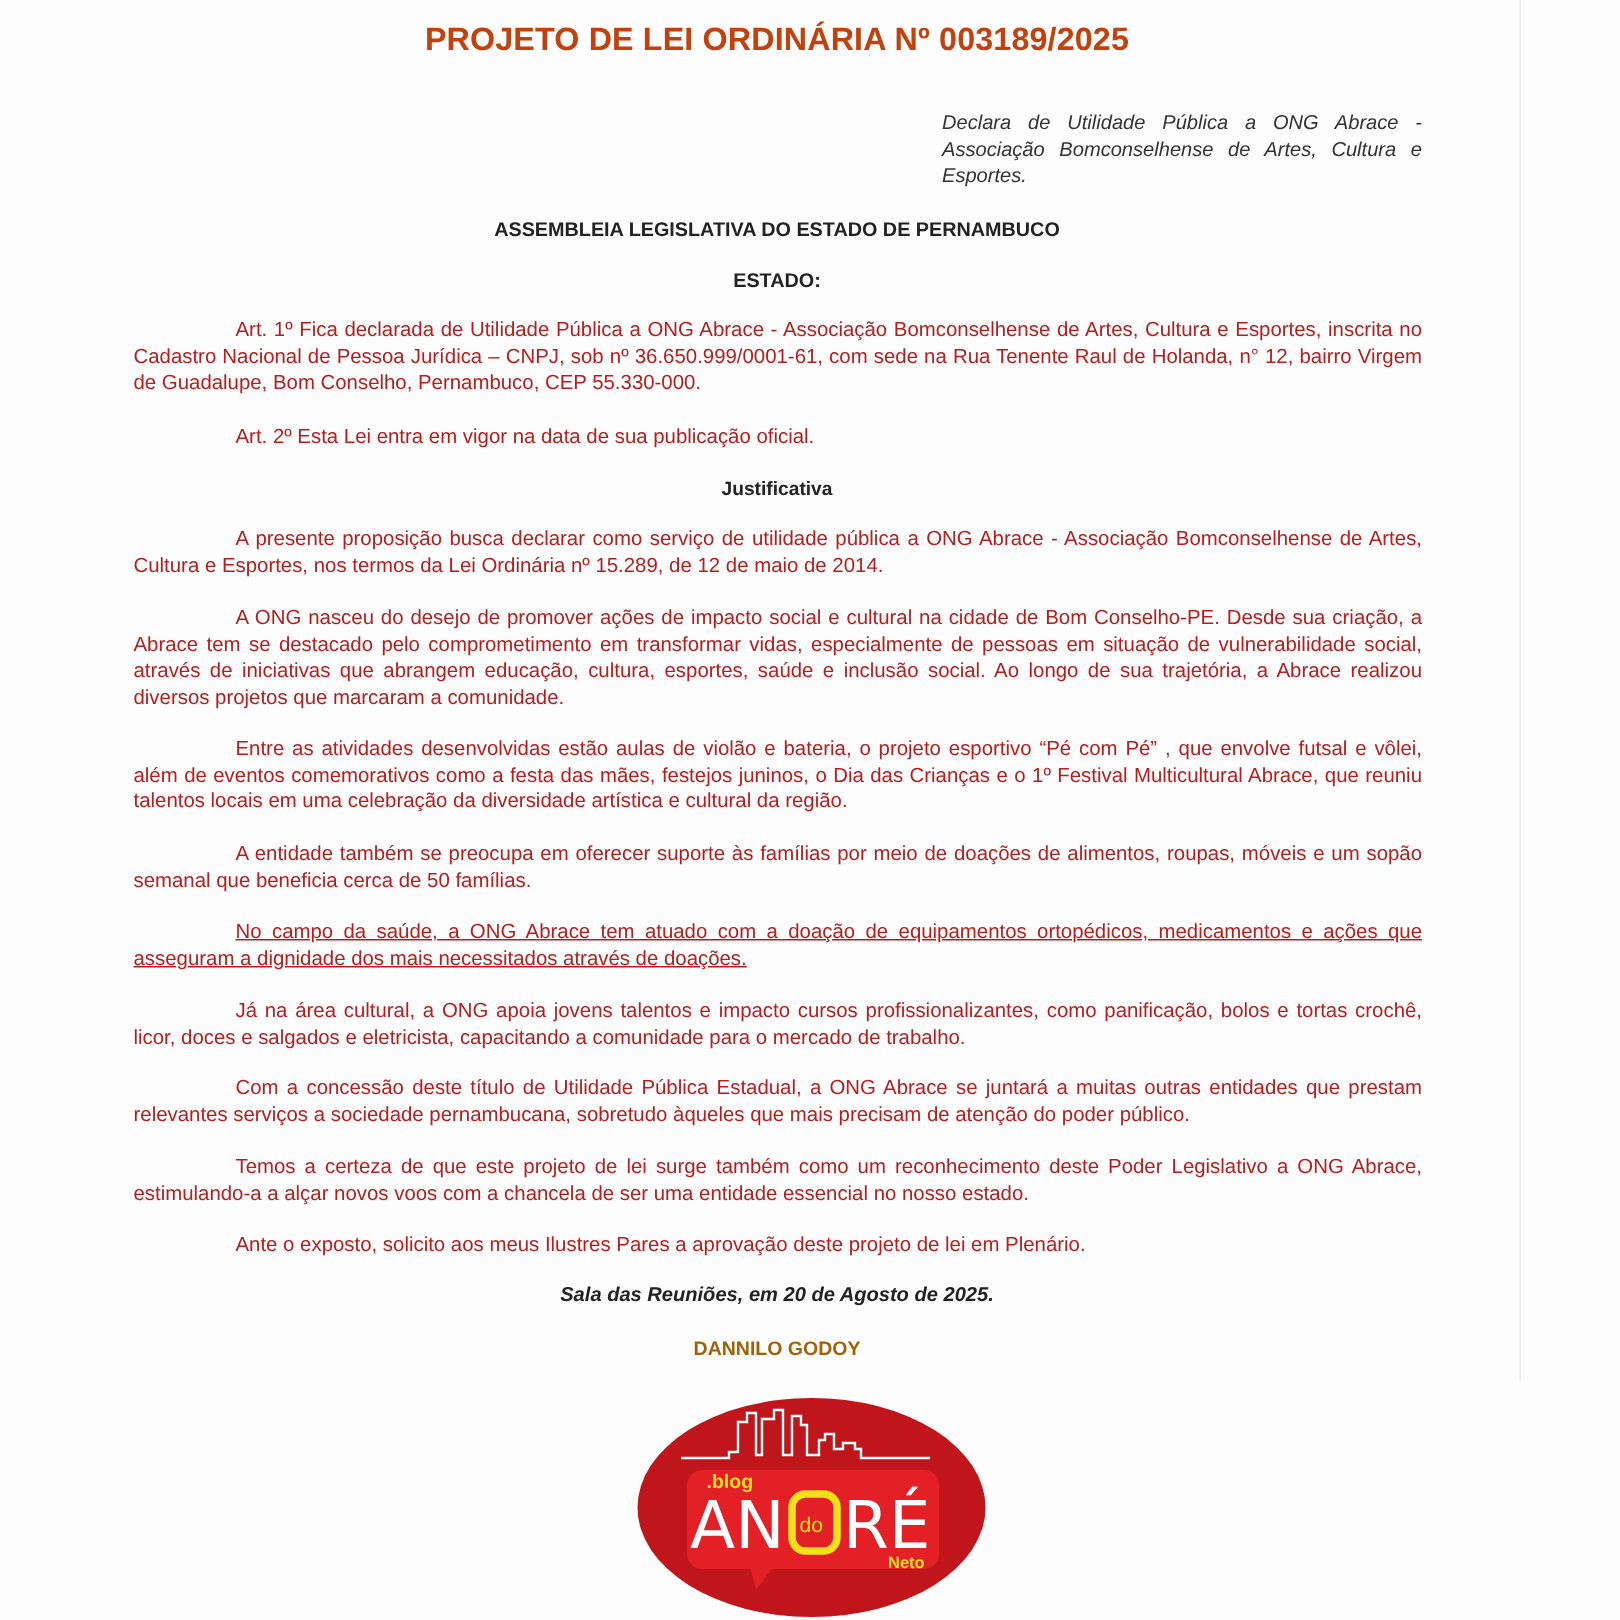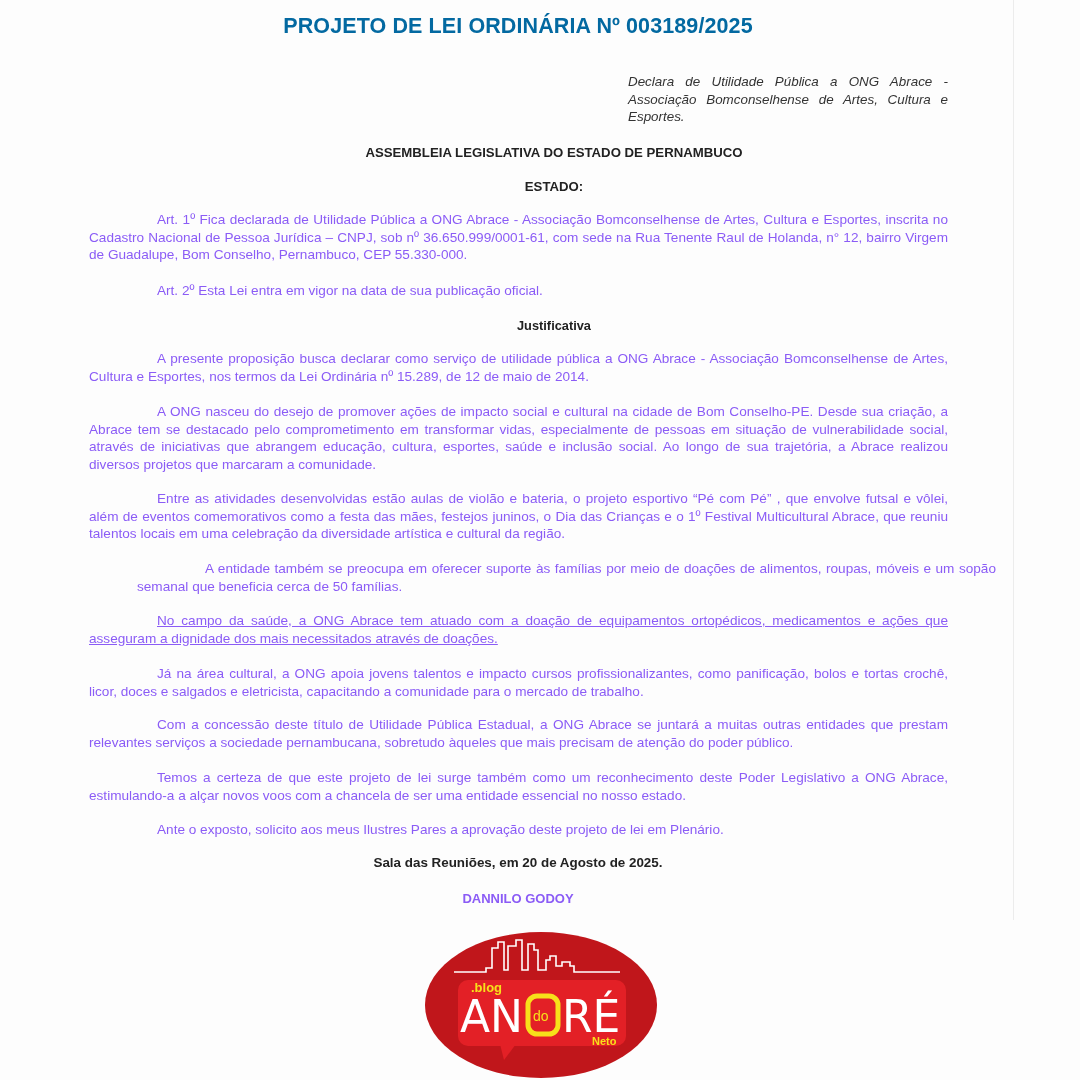--- a/index.html
+++ b/index.html
@@ -5,43 +5,43 @@
   html, body { margin:0; padding:0; }
   body {
     width:1080px; height:1080px; position:relative; overflow:hidden;
     background:#fdfdfd;
     font-family:"Liberation Sans", sans-serif;
     color:#2a2a2a;
   }
   .page-edge { position:absolute; left:1013px; top:0; width:1px; height:920px; background:#ececec; }
   .title {
     position:absolute; top:14px; left:0; width:1036px; text-align:center;
-    font-weight:bold; font-size:21.5px; color:#0369a1; letter-spacing:0.1px;
+    font-weight:bold; font-size:21.5px; color:#c2410c; letter-spacing:0.1px;
   }
   .ementa {
     position:absolute; left:628px; top:73px; width:320px;
     font-size:13.4px; line-height:17.5px; text-align:justify; color:#333;font-style:italic;
   }
   .heading {
     position:absolute; left:0; width:1036px; text-align:center;
-    font-weight:bold; font-size:13.2px; color:#222;padding-left:36px;
+    font-weight:bold; font-size:13.2px; color:#222;
   }
   .body-text {
     position:absolute; left:89px; width:859px;
-    font-size:13.6px; line-height:17.6px; color:#8b5cf6;
+    font-size:13.6px; line-height:17.6px; color:#b91c1c;
   }
   .body-text p {
     margin:0; text-indent:68px; text-align:justify;
     font-stretch:condensed;
   }
   .closing {
     position:absolute; left:0; width:1036px; text-align:center;
     font-weight:bold; font-size:13.4px; color:#222;
   }
-  .sign { position:absolute; left:0; width:1036px; text-align:center; font-weight:bold; font-size:13px; line-height:16px; color:#8b5cf6; }
+  .sign { position:absolute; left:0; width:1036px; text-align:center; font-weight:bold; font-size:13px; line-height:16px; color:#a16207; }
   .logo { position:absolute; left:424px; top:930px; width:234px; height:150px;text-align:right; }
 </style>
 </head>
 <body>
 
 <div class="page-edge"></div>
 
 <div class="title">PROJETO DE LEI ORDINÁRIA Nº 003189/2025</div>
 
 <div class="ementa">Declara de Utilidade Pública a ONG Abrace - Associação Bomconselhense de Artes, Cultura e Esportes.</div>
@@ -60,40 +60,40 @@
 
 <div class="body-text" style="top:350px;">
   <p>A presente proposição busca declarar como serviço de utilidade pública a ONG Abrace - Associação Bomconselhense de Artes, Cultura e Esportes, nos termos da Lei Ordinária nº 15.289, de 12 de maio de 2014.</p>
 </div>
 <div class="body-text" style="top:403px;">
   <p>A ONG nasceu do desejo de promover ações de impacto social e cultural na cidade de Bom Conselho-PE. Desde sua criação, a Abrace tem se destacado pelo comprometimento em transformar vidas, especialmente de pessoas em situação de vulnerabilidade social, através de iniciativas que abrangem educação, cultura, esportes, saúde e inclusão social. Ao longo de sua trajetória, a Abrace realizou diversos projetos que marcaram a comunidade.</p>
 </div>
 <div class="body-text" style="top:490px;">
   <p>Entre as atividades desenvolvidas estão aulas de violão e bateria, o projeto esportivo “Pé com Pé” , que envolve futsal e vôlei, além de eventos comemorativos como a festa das mães, festejos juninos, o Dia das Crianças e o 1º Festival Multicultural Abrace, que reuniu talentos locais em uma celebração da diversidade artística e cultural da região.</p>
 </div>
-<div class="body-text" style="top:560px;margin-left:48px;">
+<div class="body-text" style="top:560px;">
   <p>A entidade também se preocupa em oferecer suporte às famílias por meio de doações de alimentos, roupas, móveis e um sopão semanal que beneficia cerca de 50 famílias.</p>
 </div>
 <div class="body-text" style="top:612px;text-decoration:underline;">
   <p>No campo da saúde, a ONG Abrace tem atuado com a doação de equipamentos ortopédicos, medicamentos e ações que asseguram a dignidade dos mais necessitados através de doações.</p>
 </div>
 <div class="body-text" style="top:665px;">
   <p>Já na área cultural, a ONG apoia jovens talentos e impacto cursos profissionalizantes, como panificação, bolos e tortas crochê, licor, doces e salgados e eletricista, capacitando a comunidade para o mercado de trabalho.</p>
 </div>
 <div class="body-text" style="top:716px;">
   <p>Com a concessão deste título de Utilidade Pública Estadual, a ONG Abrace se juntará a muitas outras entidades que prestam relevantes serviços a sociedade pernambucana, sobretudo àqueles que mais precisam de atenção do poder público.</p>
 </div>
 <div class="body-text" style="top:769px;">
   <p>Temos a certeza de que este projeto de lei surge também como um reconhecimento deste Poder Legislativo a ONG Abrace, estimulando-a a alçar novos voos com a chancela de ser uma entidade essencial no nosso estado.</p>
 </div>
 <div class="body-text" style="top:821px;">
   <p>Ante o exposto, solicito aos meus Ilustres Pares a aprovação deste projeto de lei em Plenário.</p>
 </div>
 
-<div class="closing" style="top:855px;">Sala das Reuniões, em 20 de Agosto de 2025.</div>
+<div class="closing" style="top:855px;font-style:italic;">Sala das Reuniões, em 20 de Agosto de 2025.</div>
 
 <div class="sign" style="top:891px;">DANNILO GODOY</div>
 <div class="sign" style="top:907px;margin-top:36px;">DEPUTADO</div>
 
 <div class="logo">
   <svg width="234" height="150" viewBox="0 0 234 150">
     <ellipse cx="117" cy="75" rx="116" ry="73" fill="#c0161b"></ellipse>
 
     <polyline fill="none" stroke="#ffffff" stroke-width="1.6" points="30,42 62,42 62,38 68,38 68,18 74,18 74,12 80,12 80,40 84,40 84,16 92,16 92,10 98,10 98,40 104,40 104,14 110,14 110,20 114,20 114,40 122,40 122,30 126,30 126,26 132,26 132,36 138,36 138,32 146,32 146,36 150,36 150,42 196,42"></polyline>
 

